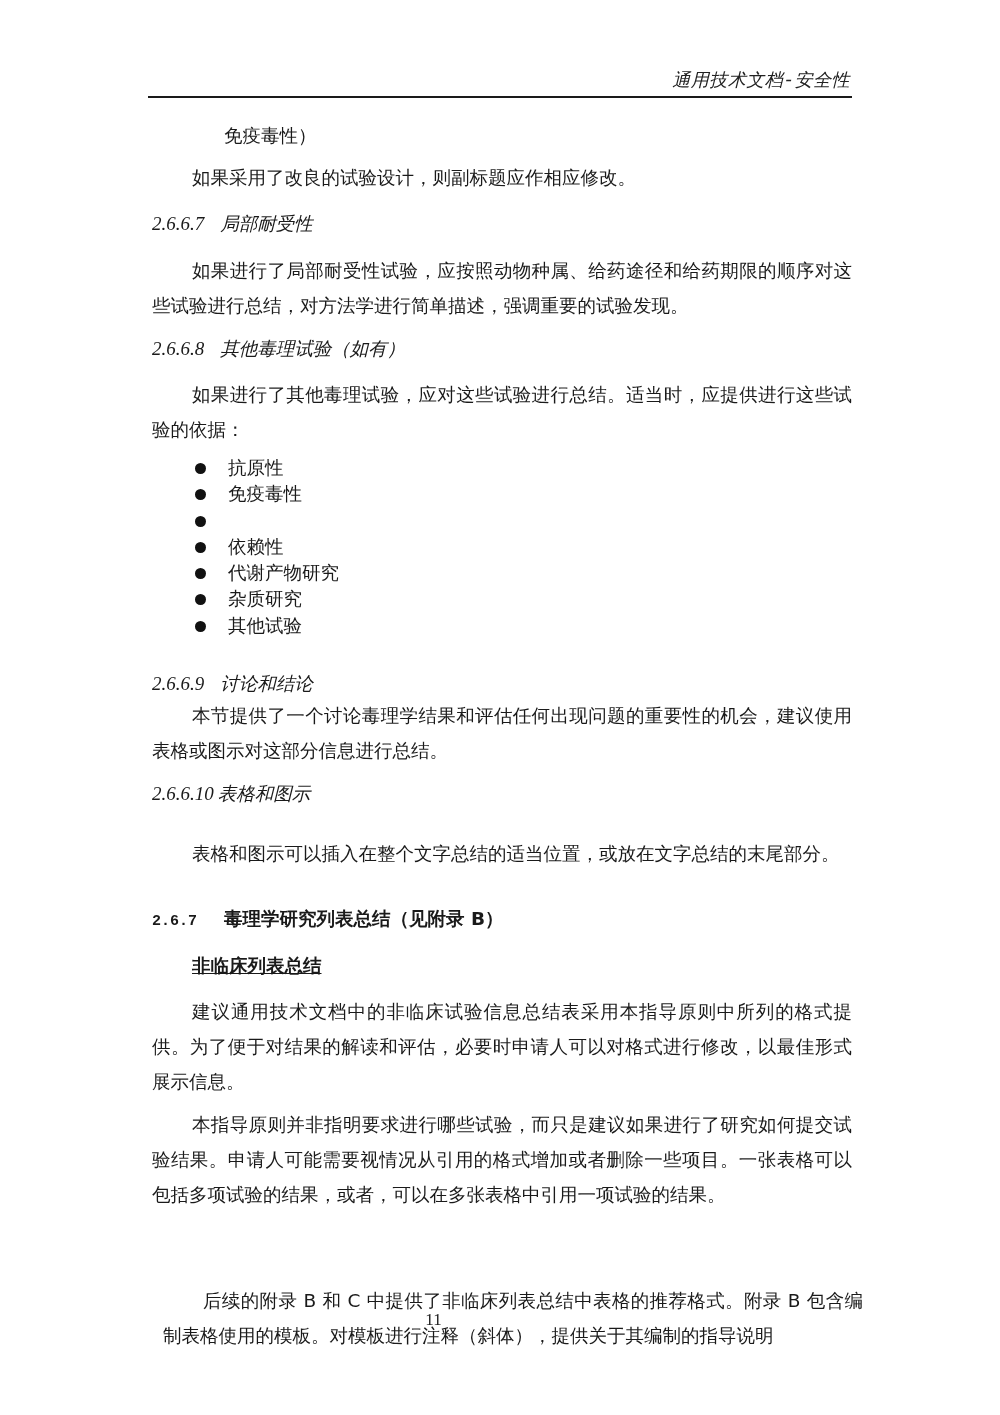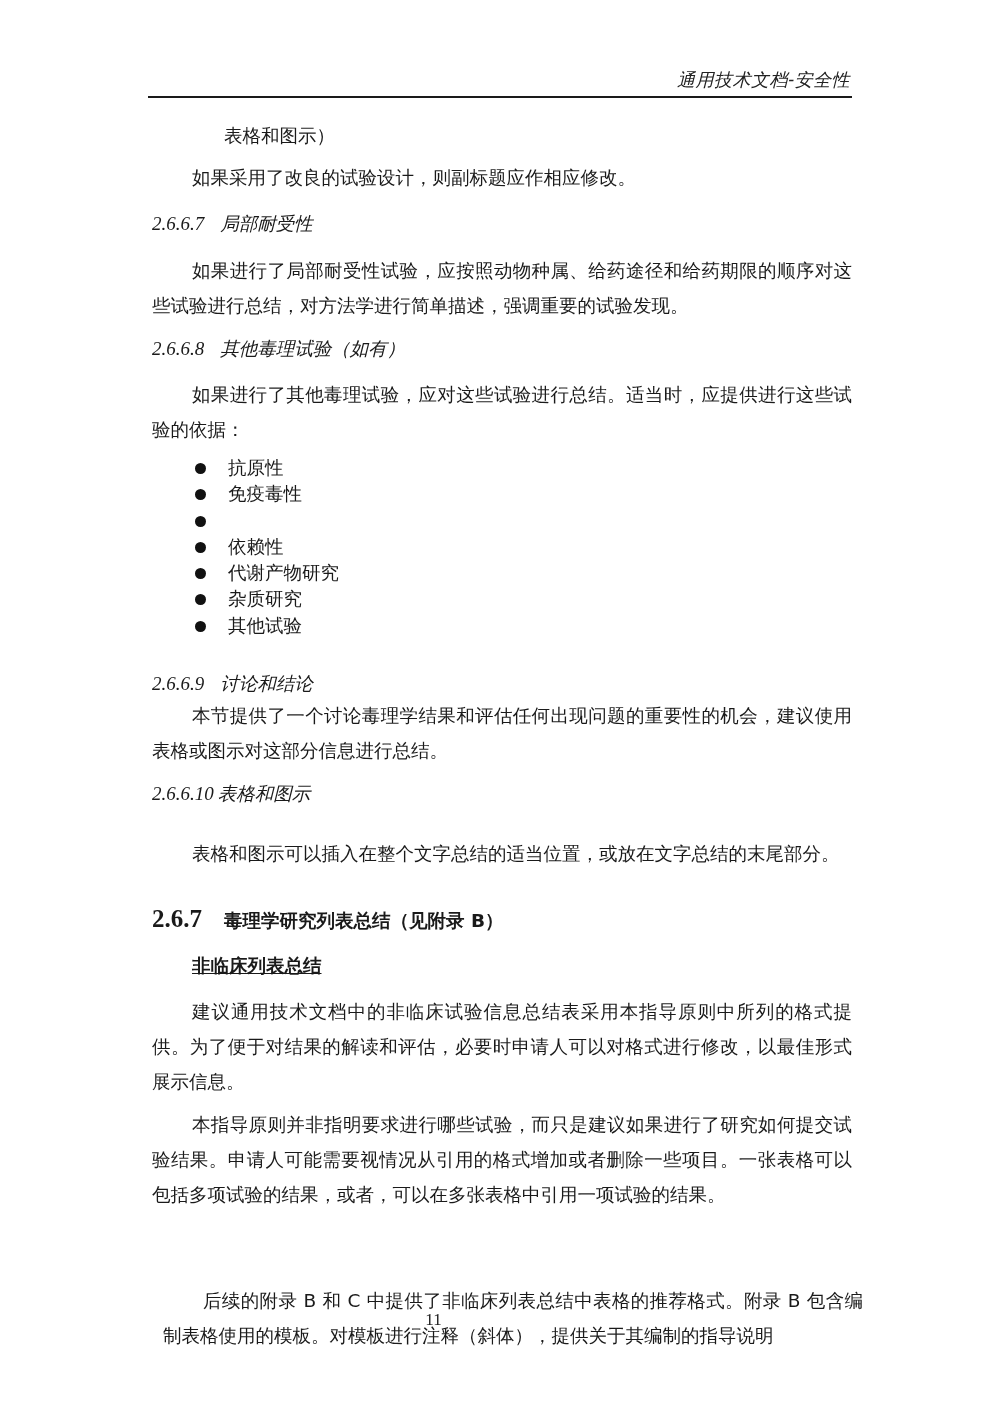--- a/index.html
+++ b/index.html
@@ -23,21 +23,21 @@
       height: 30px;
       border-bottom: 2px solid #1a1a1a;
     }
     .header-title {
       position: absolute;
       right: 2px;
       top: 2px;
       font-size: 18px;
       font-style: italic;
       letter-spacing: 0.5px;
-      font-family: Liberation Sans, sans-serif;
+      font-family: Liberation Mono, monospace;
       font-weight: 300;
       color: #222;
     }
     .content {
       position: absolute;
       left: 152px;
       top: 118px;
       width: 700px;
       font-size: 18.5px;
       line-height: 35px;
@@ -61,22 +61,22 @@
     }
     .heading-italic .num {
       font-family: "Liberation Serif", "DejaVu Serif", serif;
       font-size: 19px;
       margin-right: 16px;
     }
     .heading-bold {
       font-weight: bold;
     }
     .heading-bold .num {
-      font-family: Liberation Serif, serif;
-      font-size: 25px;
+      font-family: Liberation Mono, monospace;
+      font-size: 15px;
       display: inline-block;
       width: 72px;
     }
     .subheading-bold {
       font-weight: bold;
       padding-left: 40px;
     }
     ul.bullets {
       list-style: none;
       margin: 0;
@@ -111,21 +111,21 @@
 </head>
 <body>
 
 <div class="page-header">
   <span class="header-title">通用技术文档-安全性</span>
 </div>
 
 <div class="content">
 
   <div class="block" style="top:0px;">
-    <p class="continuation">表格和图示）</p>
+    <p class="continuation">免疫毒性）</p>
   </div>
 
   <div class="block" style="top:42px;">
     <p class="indent">如果采用了改良的试验设计，则副标题应作相应修改。</p>
   </div>
 
   <div class="block heading-italic" style="top:88px;">
     <span class="num">2.6.6.7</span><span>局部耐受性</span>
   </div>
   <div class="block" style="top:135px;">

